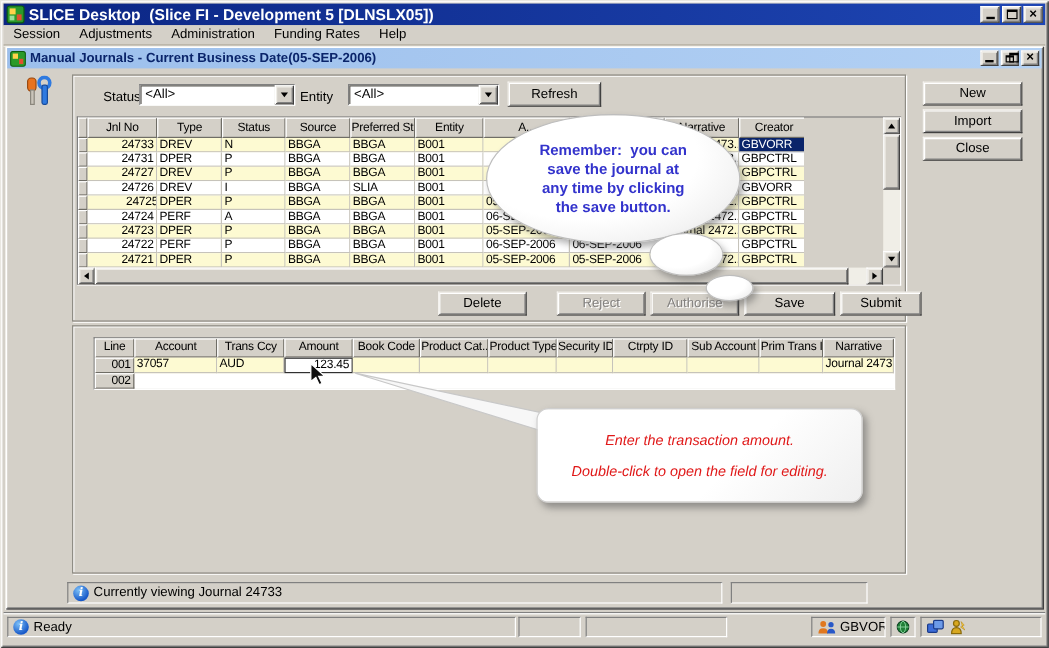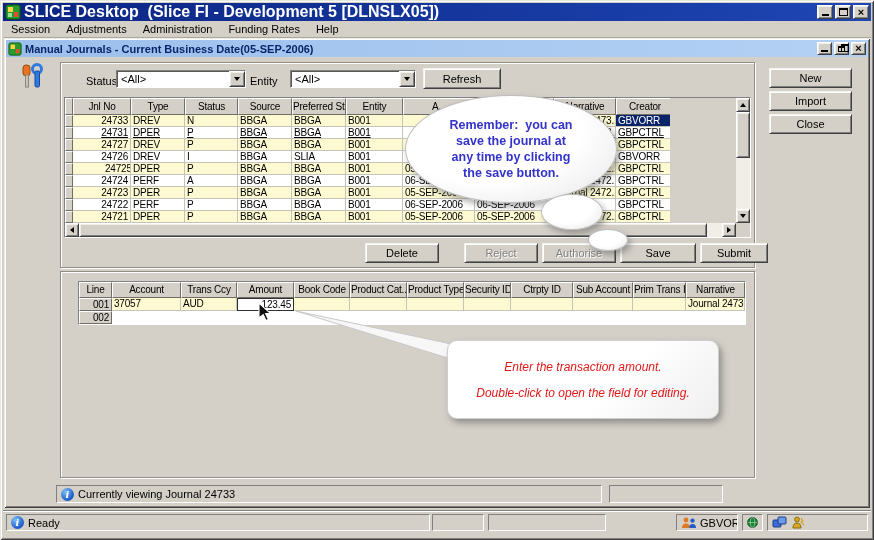--- a/index.html
+++ b/index.html
@@ -3,21 +3,21 @@
 <meta charset="utf-8">
 <style>
   * { box-sizing: border-box; margin:0; padding:0; }
   body { margin:0; background:#808080; font-family:"Liberation Sans",sans-serif; cursor:default; }
   #window { position:relative; width:874px; height:540px; background:#d4d0c8; overflow:hidden;
     box-shadow: inset 1px 1px 0 #e9e7e1, inset -1px -1px 0 #404040, inset 2px 2px 0 #fff, inset -2px -2px 0 #808080; }
 
   
   #titlebar { position:absolute; left:3px; top:3px; width:868px; height:18px;
     background:linear-gradient(90deg,#0b2583,#1e46b4); display:flex; align-items:center; padding:0 2px; }
-  #titlebar .ttxt { color:#fff; font-size:16px; font-weight:bold; white-space:pre-wrap; margin-left:3px; flex:1; overflow:hidden; }
+  #titlebar .ttxt { color:#fff; font-size:13px; font-weight:bold; white-space:pre-wrap; margin-left:3px; flex:1; overflow:hidden; }
   .tb-btn { width:16px; height:14px; background:#d4d0c8; border:1px solid; border-color:#fff #404040 #404040 #fff;
     box-shadow: inset 1px 1px 0 #f0eee8, inset -1px -1px 0 #808080; display:flex; align-items:flex-end; justify-content:center; margin-left:2px; position:relative;}
   .g-min { width:7px; height:2px; background:#000; margin-bottom:2px; }
   .g-max { width:9px; height:8px; border:1px solid #000; border-top-width:2px; margin-bottom:2px; }
   .g-rest { width:7px; height:6px; border:1px solid #000; border-top-width:2px; margin-bottom:2px; position:relative;}
   .g-rest:after{content:""; position:absolute; left:2px; top:-4px; width:6px; height:5px; border:1px solid #000; border-top-width:2px;}
   .g-x { font-size:11px; font-weight:bold; color:#000; line-height:12px; margin-bottom:0px; }
 
   
   #menubar { position:absolute; left:3px; top:21px; width:868px; height:17px; background:#d4d0c8;
@@ -200,21 +200,21 @@
           <div class="cell" style="width: 53px; line-height: 11px;">N</div>
           <div class="cell" style="width: 54px; line-height: 11px;">BBGA</div>
           <div class="cell" style="width: 54px; line-height: 11px;">BBGA</div>
           <div class="cell" style="width: 57px; line-height: 11px;">B001</div>
           <div class="cell" style="width: 72px; line-height: 11px;"></div>
           <div class="cell" style="width: 79px; line-height: 11px;"></div>
           <div class="cell" style="width: 62px; line-height: 11px;">Journal 2473...</div>
           <div class="cell sel" style="width: 58px; line-height: 11px;">GBVORR</div>
           <div class="cell" style="width: 62px; line-height: 11px;">07-NOV-200...</div>
         </div>
-        <div class="grid-row" style="height: 12px; text-decoration: underline;">
+        <div class="grid-row" style="height: 12px;">
           <div class="cell stub" style="width: 8px; line-height: 11px;"></div>
           <div class="cell right" style="width: 58px; line-height: 11px;">24731</div>
           <div class="cell" style="width: 54px; line-height: 11px;">DPER</div>
           <div class="cell" style="width: 53px; line-height: 11px;">P</div>
           <div class="cell" style="width: 54px; line-height: 11px;">BBGA</div>
           <div class="cell" style="width: 54px; line-height: 11px;">BBGA</div>
           <div class="cell" style="width: 57px; line-height: 11px;">B001</div>
           <div class="cell" style="width: 72px; line-height: 11px;"></div>
           <div class="cell" style="width: 79px; line-height: 11px;"></div>
           <div class="cell" style="width: 62px; line-height: 11px;">Journal 2473...</div>

